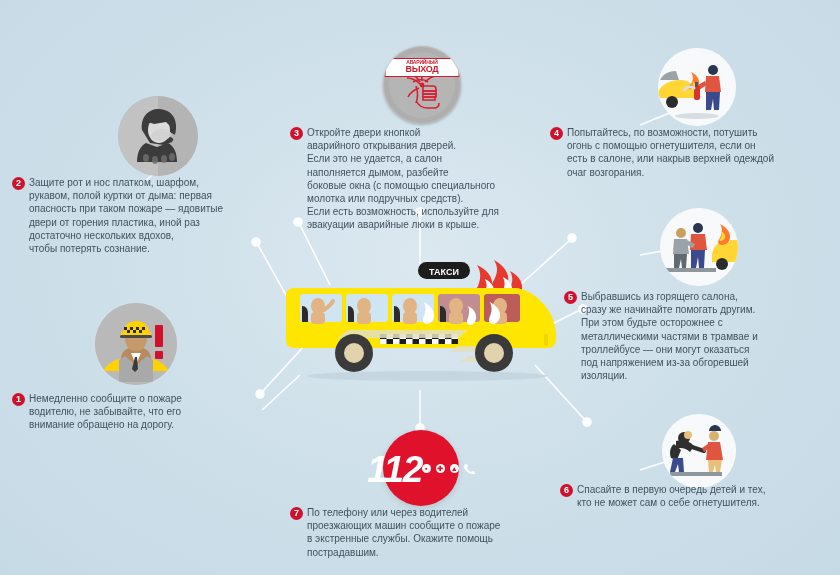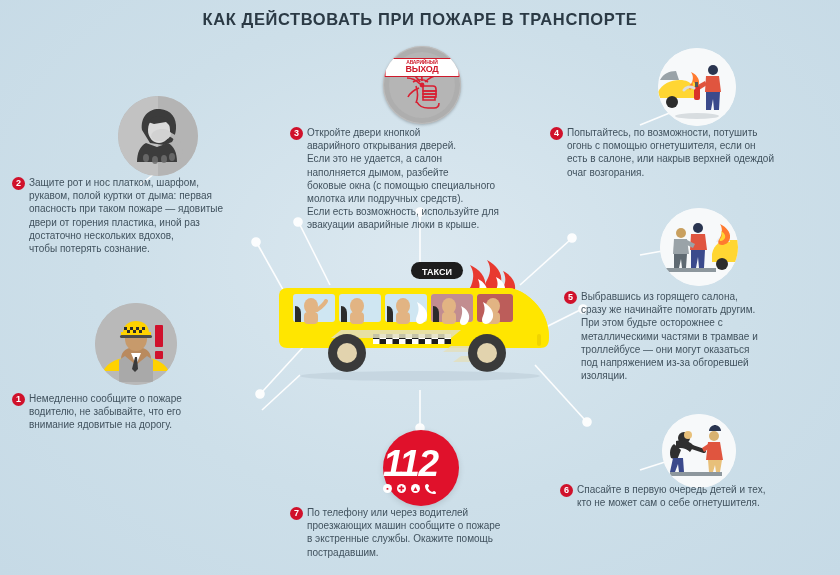--- a/index.html
+++ b/index.html
@@ -69,22 +69,22 @@
     line-height: 1;
   }
   .exit-label .l1 { font-size: 5px; font-weight: bold; color: #cf1a2b; letter-spacing: -.2px; display:block; }
   .exit-label .l2 { font-size: 9px; font-weight: bold; color: #cf1a2b; letter-spacing: -.3px; display:block; }
 
   
   .badge112 {
     position: absolute;
     border-radius: 50%;
     background: #e0112b;
-    display: flex; flex-direction: column;
-    align-items: flex-start; justify-content: center;
+    display: flex; flex-direction: row;
+    align-items: center; justify-content: center;
     box-shadow: 0 2px 6px rgba(0,0,0,.12);
   }
   .badge112 .n {
     color: #fff; font-weight: bold; font-size: 37px;
     letter-spacing: -1.5px; line-height: .95;
     font-style: italic;
     margin-top: 4px;
   }
   .badge112 .icons { display: flex; gap: 5px; margin-top: 1px; align-items:center; }
   .badge112 .ic {
@@ -94,21 +94,20 @@
   }
 
   
   .bus { position: absolute; }
 </style>
 </head>
 <body>
 
 <div id="poster">
 
-  <div class="title">КАК ДЕЙСТВОВАТЬ ПРИ ПОЖАРЕ В ТРАНСПОРТЕ</div>
 
   <svg class="lines" width="840" height="575">
     <g stroke="#ffffff" stroke-width="1.6" opacity=".95" fill="#ffffff">
       <line x1="300" y1="320" x2="258" y2="245"></line>
         <circle cx="256" cy="242" r="4"></circle>
       <line x1="305" y1="345" x2="262" y2="392"></line>
         <circle cx="260" cy="394" r="4"></circle>
       <line x1="330" y1="285" x2="300" y2="225"></line>
         <circle cx="298" cy="222" r="4"></circle>
       <line x1="420" y1="265" x2="420" y2="215"></line>
@@ -270,21 +269,21 @@
         <path d="M34 56c2 4 6 6 11 6h6c3 0 5-2 5-5"></path>
       </g>
       <circle cx="39" cy="39" r="2.4" fill="#d81f32"></circle>
     </svg>
     <div class="exit-label">
       <span class="l1">АВАРИЙНЫЙ</span>
       <span class="l2">ВЫХОД</span>
     </div>
   </div>
 
-  <div class="bus" style="left:275px; top:250px; width:295px; height:150px;">
+  <div class="bus" style="left:282px; top:250px; width:295px; height:150px;">
     <svg width="295" height="150" viewBox="0 0 295 150">
 
       <g>
         <path d="M196 36c4-10 2-16-1-21 9 4 17 12 15 22-1 6-6 10-11 10-5 0-7-5-3-11z" fill="#e8392f"></path>
         <path d="M212 30c5-9 3-15 0-20 9 5 16 13 14 22-1 6-6 9-11 9-5 0-7-5-3-11z" fill="#e8392f"></path>
         <path d="M228 38c4-8 2-13 0-17 8 4 13 11 12 18-1 5-5 8-9 8-4 0-6-4-3-9z" fill="#e8392f"></path>
         <path d="M203 42c3-6 1-10 0-13 6 3 10 8 9 14-1 4-4 6-7 6-3 0-4-3-2-7z" fill="#fff"></path>
         <path d="M221 40c3-6 1-10 0-13 6 3 10 8 9 14-1 4-4 6-7 6-3 0-4-3-2-7z" fill="#fff"></path>
       </g>
 
@@ -380,21 +379,21 @@
       <svg width="11" height="11" viewBox="0 0 11 11">
         <path d="M2 1c1 0 2 1 2 2 0 1-1 1-1 2 1 2 2 3 4 4 1 0 1-1 2-1 1 0 2 1 2 2 0 1-1 1-2 1C4 11 0 7 0 3c0-1 1-2 2-2z" fill="#fff"></path>
       </svg>
     </div>
   </div>
 
   <div class="block" style="left:12px; top:392px; width:240px;">
     <div class="num">1</div>
     <div class="body">Немедленно сообщите о пожаре
 водителю, не забывайте, что его
-внимание ядовитые на дорогу.</div>
+внимание обращено на дорогу.</div>
   </div>
 
   <div class="block" style="left:12px; top:176px; width:250px;">
     <div class="num">2</div>
     <div class="body">Защите рот и нос платком, шарфом,
 рукавом, полой куртки от дыма: первая
 опасность при таком пожаре — ядовитые
 двери от горения пластика, иной раз
 достаточно нескольких вдохов,
 чтобы потерять сознание.</div>

